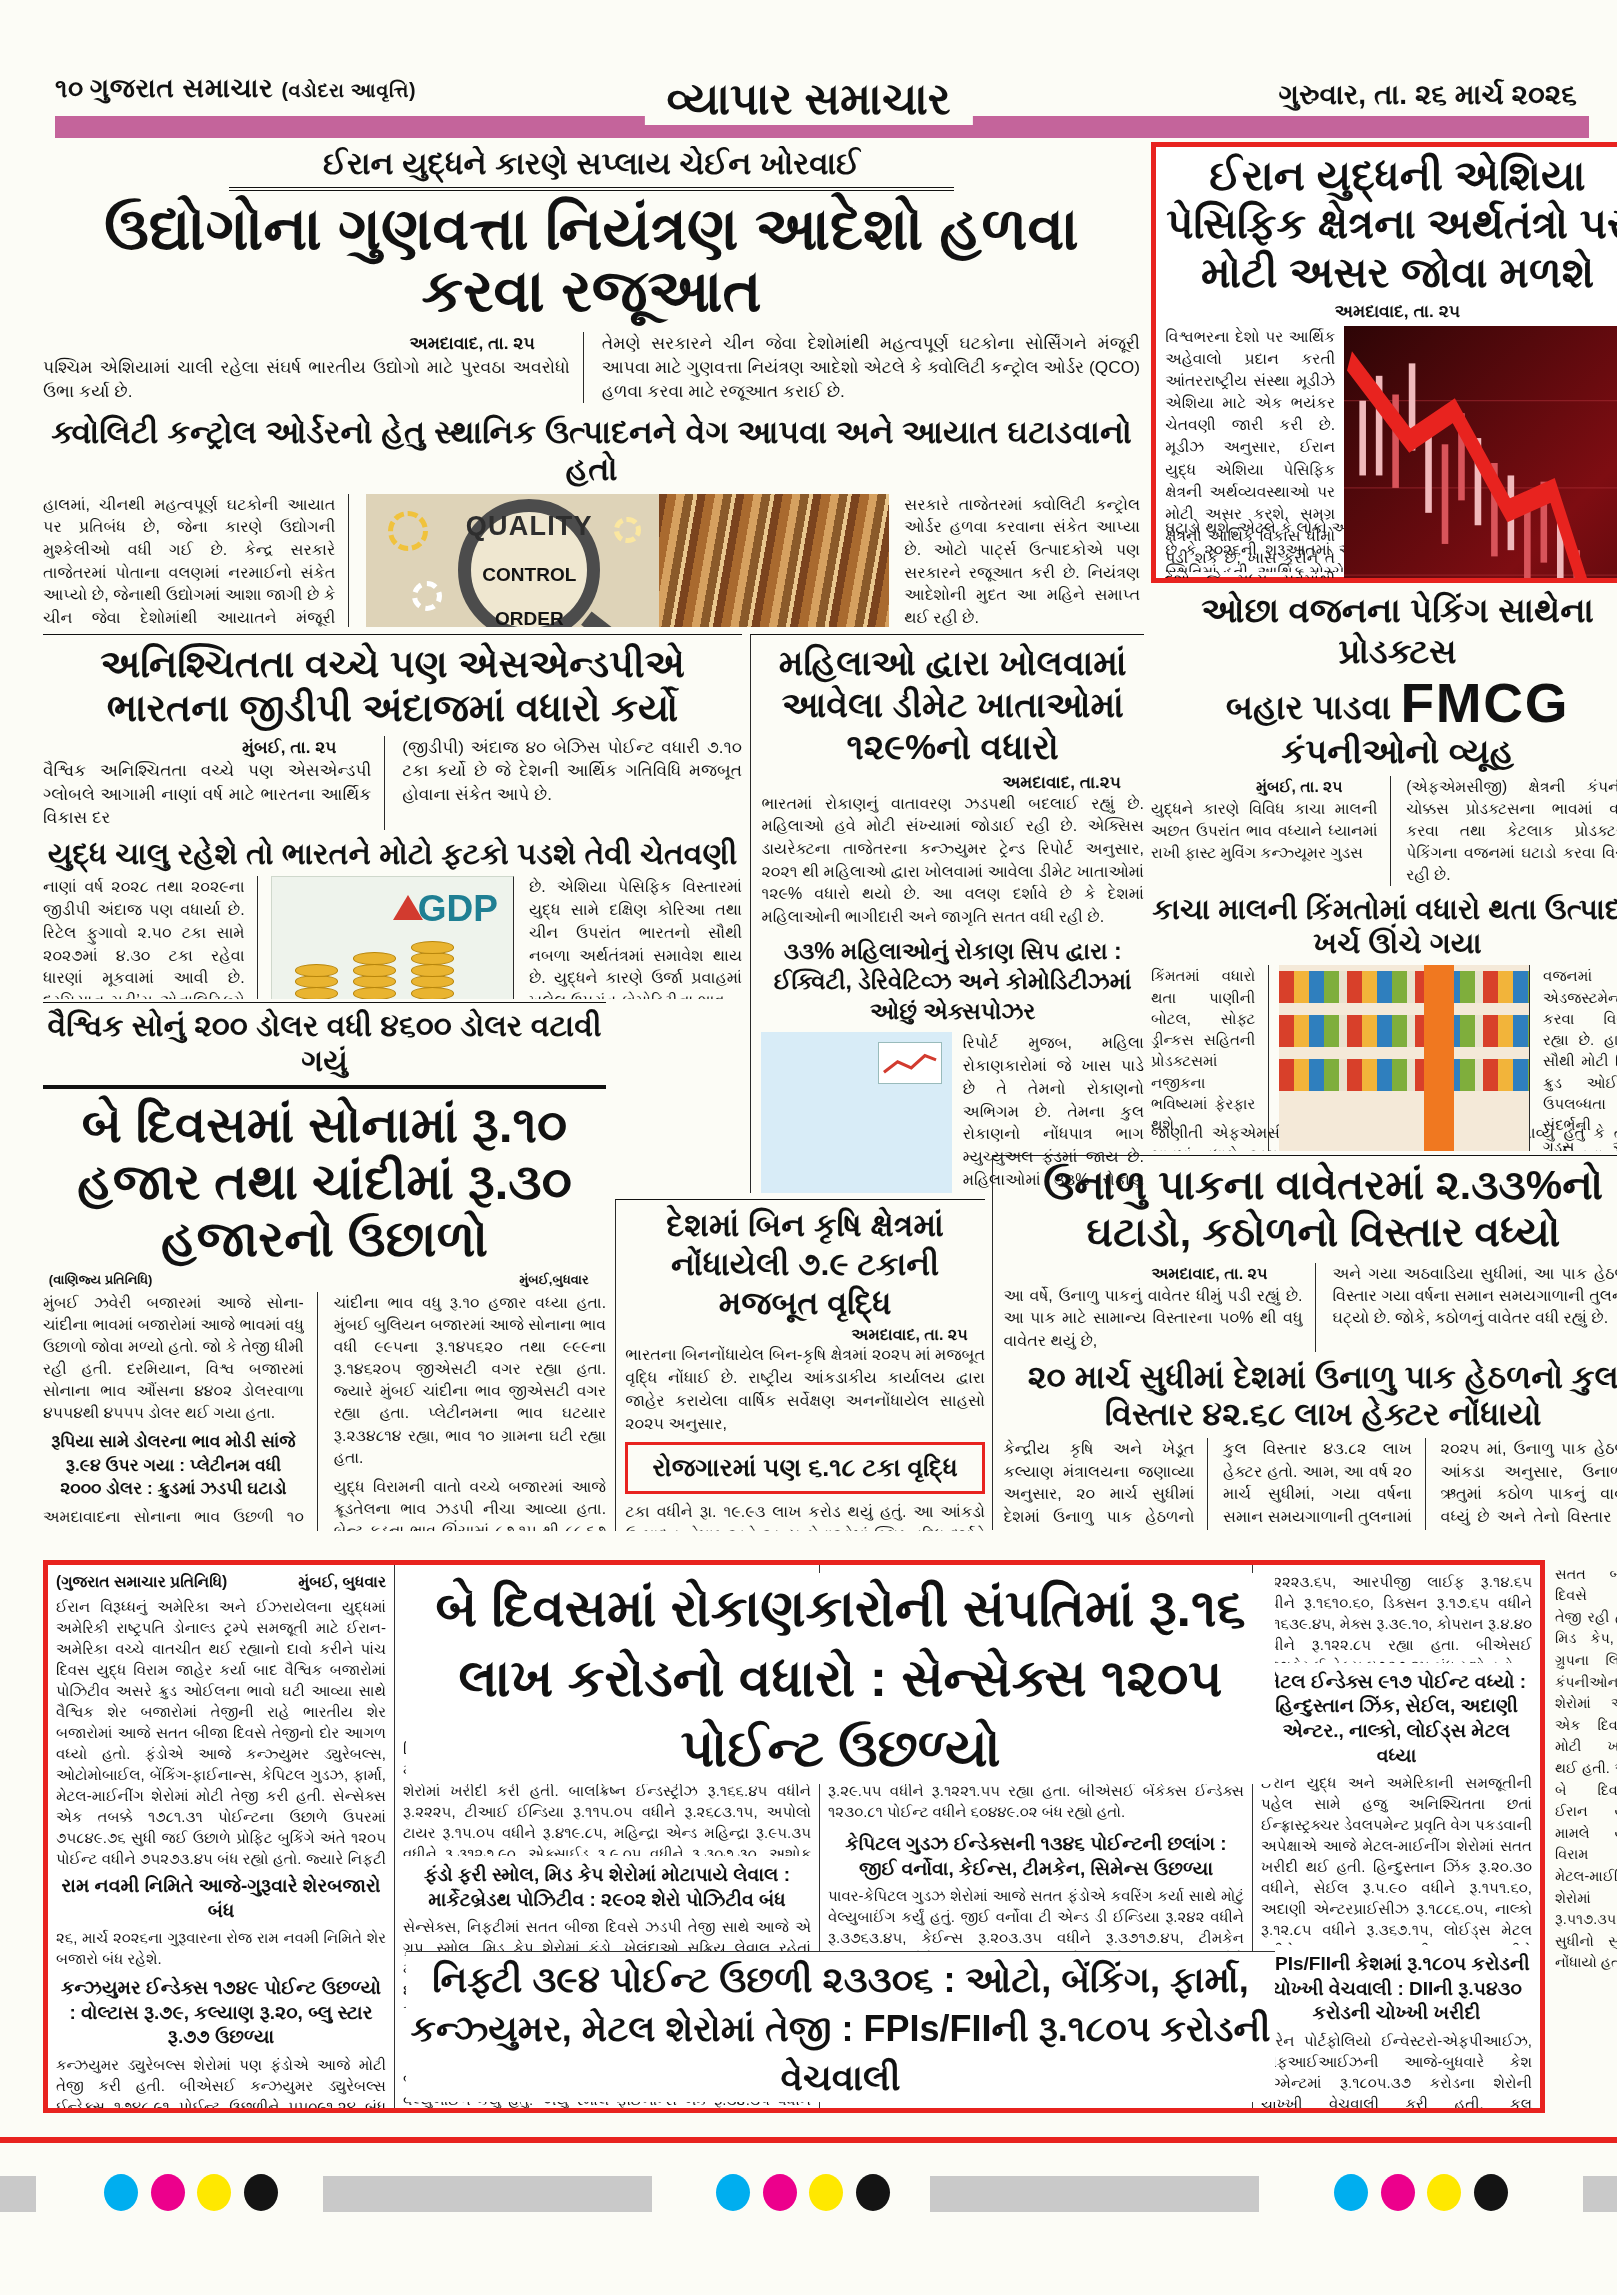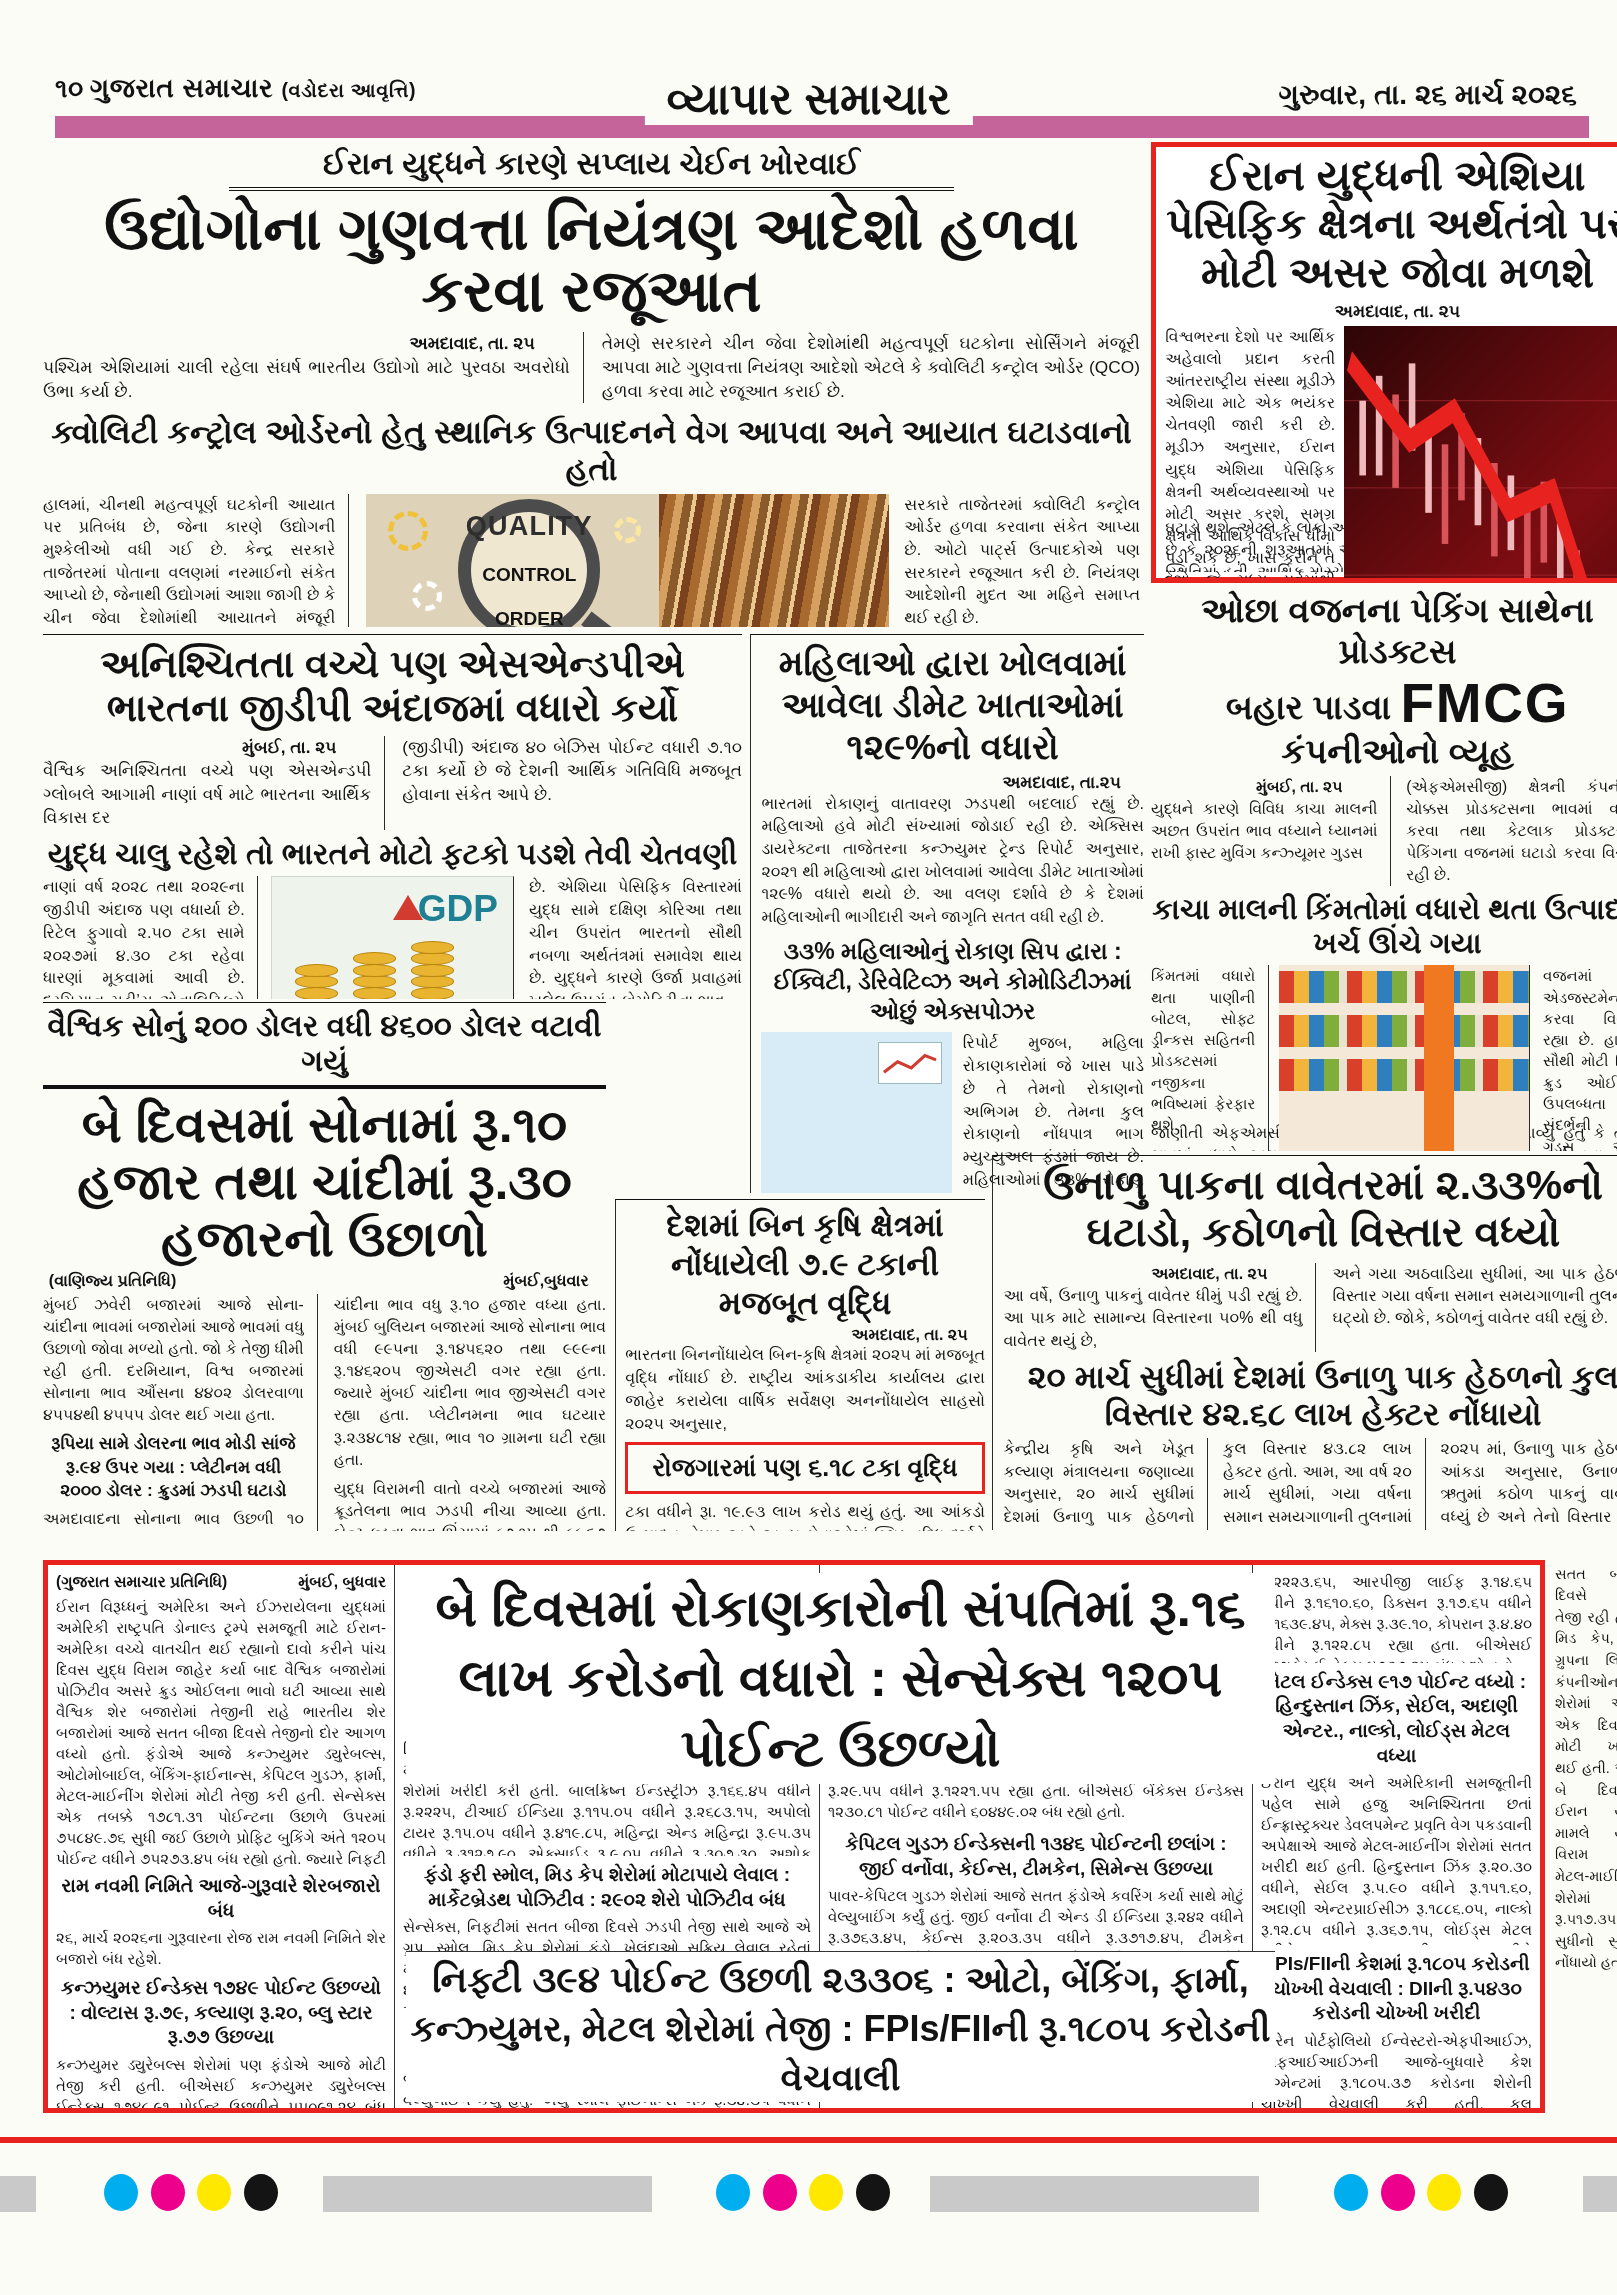--- a/index.html
+++ b/index.html
@@ -85,21 +85,21 @@
   .martimg { position:relative; background:#f4e9d8; overflow:hidden; }
   .martimg .shelf { position:absolute; left:0; width:100%; height:32px;
     background:repeating-linear-gradient(90deg,#d8402a 0 15px,#f2b43a 15px 30px,#2f7fbe 30px 45px,#7fae3c 45px 60px,#e9e2cf 60px 68px); }
   .martimg .s1{top:5.8px;} .martimg .s2{top:50px;} .martimg .s3{top:94px;}
   .martimg .pillar { position:absolute; left:58%; top:0; width:30px; height:100%; background:#f07820; }
 
   
   .art-f { position:absolute; left:43px; top:1002px; width:563px; height:529px; border-top:1.7px solid #111; padding-top:5.8px; overflow:hidden; }
   .f-kicker { font-size:30px; font-weight:800; text-align:center; border-bottom:4px solid #111; padding-bottom:5.8px; }
   .f-headline { font-size:50px; font-weight:800; text-align:center; line-height:1.14; margin:8px 0 4.6px; }
-  .f-byline { display:flex; justify-content:space-between; font-weight:800; font-size:16px; padding:0 17.3px 3.5px 5.8px; }
+  .f-byline { display:flex; justify-content:space-between; font-weight:800; font-size:13px; padding:0 17.3px 3.5px 5.8px; }
   .f-cols { display:grid; grid-template-columns:1fr 1fr; column-gap:14px; height:347px; }
   .f-innerbold { font-weight:800; text-align:center; font-size:17.3px; margin:5.8px 0; line-height:1.35; }
 
   
   .art-g { position:absolute; left:615px; top:1199px; width:370px; height:332px; border-top:1.7px solid #111; border-left:1.2px solid #2a2a2a; padding:5.8px 0 0 9.2px; overflow:hidden; }
   .g-headline { font-size:32px; font-weight:800; text-align:center; line-height:1.22; }
   .g-dateline { font-weight:800; text-align:right; padding-right:17.3px; font-size:16px; margin-top:3.5px; }
   .g-redbox { border:3.5px solid #e8231f; font-size:25px; font-weight:800; text-align:center; padding:6px; margin:7px 0; line-height:1.35; }
 
   

